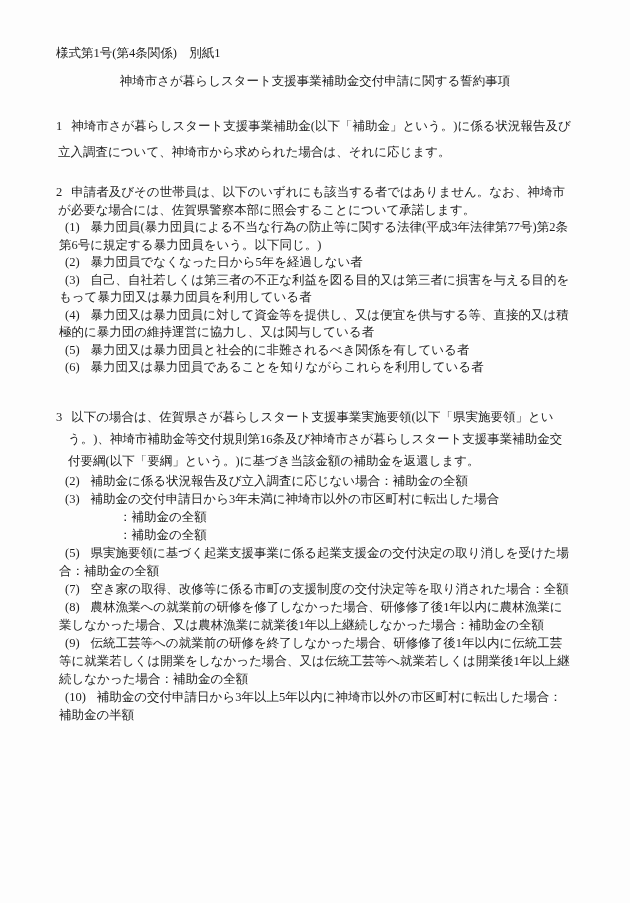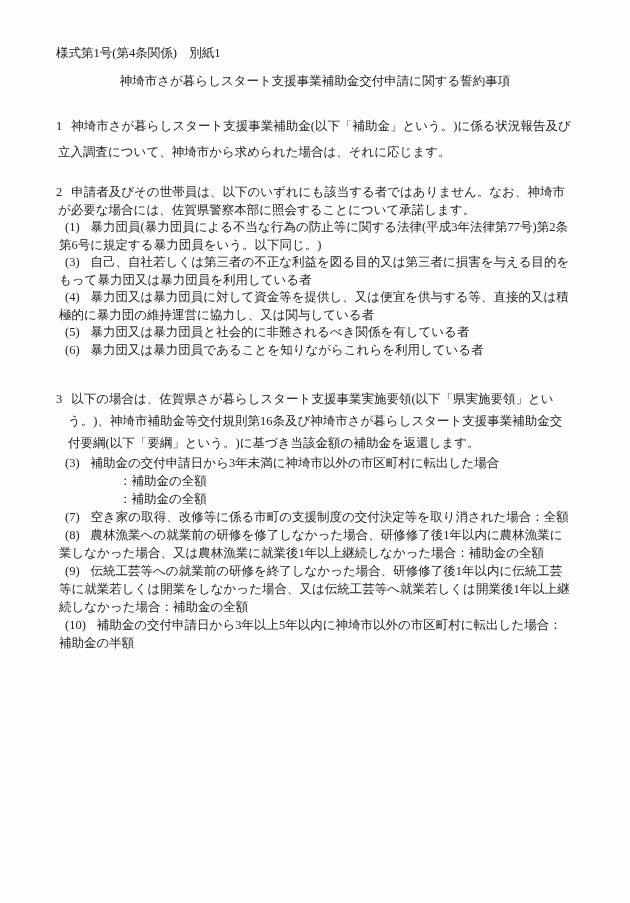--- a/index.html
+++ b/index.html
@@ -71,33 +71,36 @@
   <p class="doc-title">神埼市さが暮らしスタート支援事業補助金交付申請に関する誓約事項</p>
 
   <div class="section s1">
     <p class="sec-text"><span class="num">1</span><span>神埼市さが暮らしスタート支援事業補助金(以下「補助金」という。)に係る状況報告及び立入調査について、神埼市から求められた場合は、それに応じます。</span></p>
   </div>
 
   <div class="section s2">
     <p class="sec-text"><span class="num">2</span><span>申請者及びその世帯員は、以下のいずれにも該当する者ではありません。なお、神埼市が必要な場合には、佐賀県警察本部に照会することについて承諾します。</span></p>
     <div class="items">
       <p class="item"><span class="lbl">(1)</span><span>暴力団員(暴力団員による不当な行為の防止等に関する法律(平成3年法律第77号)第2条第6号に規定する暴力団員をいう。以下同じ。)</span></p>
+      <p class="item"><span class="lbl">(2)</span><span>暴力団員でなくなった日から5年を経過しない者</span></p>
       <p class="item"><span class="lbl">(3)</span><span>自己、自社若しくは第三者の不正な利益を図る目的又は第三者に損害を与える目的をもって暴力団又は暴力団員を利用している者</span></p>
       <p class="item"><span class="lbl">(4)</span><span>暴力団又は暴力団員に対して資金等を提供し、又は便宜を供与する等、直接的又は積極的に暴力団の維持運営に協力し、又は関与している者</span></p>
       <p class="item"><span class="lbl">(5)</span><span>暴力団又は暴力団員と社会的に非難されるべき関係を有している者</span></p>
       <p class="item"><span class="lbl">(6)</span><span>暴力団又は暴力団員であることを知りながらこれらを利用している者</span></p>
     </div>
   </div>
 
   <div class="section s3">
     <p class="sec-text"><span class="num">3</span><span>以下の場合は、佐賀県さが暮らしスタート支援事業実施要領(以下「県実施要領」という。)、神埼市補助金等交付規則第16条及び神埼市さが暮らしスタート支援事業補助金交付要綱(以下「要綱」という。)に基づき当該金額の補助金を返還します。</span></p>
     <div class="items">
+      <p class="item"><span class="lbl">(2)</span><span>補助金に係る状況報告及び立入調査に応じない場合：補助金の全額</span></p>
       <p class="item"><span class="lbl">(3)</span><span>補助金の交付申請日から3年未満に神埼市以外の市区町村に転出した場合</span></p>
       <p class="amount">：補助金の全額</p>
       <p class="amount">：補助金の全額</p>
+      <p class="item"><span class="lbl">(5)</span><span>県実施要領に基づく起業支援事業に係る起業支援金の交付決定の取り消しを受けた場合：補助金の全額</span></p>
       <p class="item"><span class="lbl">(7)</span><span>空き家の取得、改修等に係る市町の支援制度の交付決定等を取り消された場合：全額</span></p>
       <p class="item"><span class="lbl">(8)</span><span>農林漁業への就業前の研修を修了しなかった場合、研修修了後1年以内に農林漁業に業しなかった場合、又は農林漁業に就業後1年以上継続しなかった場合：補助金の全額</span></p>
       <p class="item"><span class="lbl">(9)</span><span>伝統工芸等への就業前の研修を終了しなかった場合、研修修了後1年以内に伝統工芸等に就業若しくは開業をしなかった場合、又は伝統工芸等へ就業若しくは開業後1年以上継続しなかった場合：補助金の全額</span></p>
       <p class="item"><span class="lbl">(10)</span><span>補助金の交付申請日から3年以上5年以内に神埼市以外の市区町村に転出した場合：補助金の半額</span></p>
     </div>
   </div>
 
 </div>
 
 </body></html>

